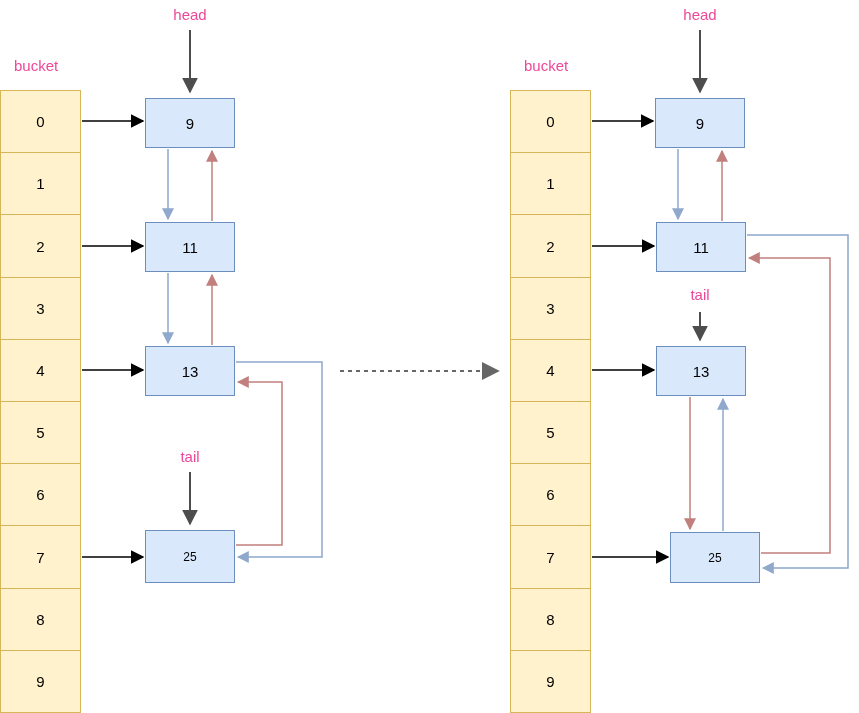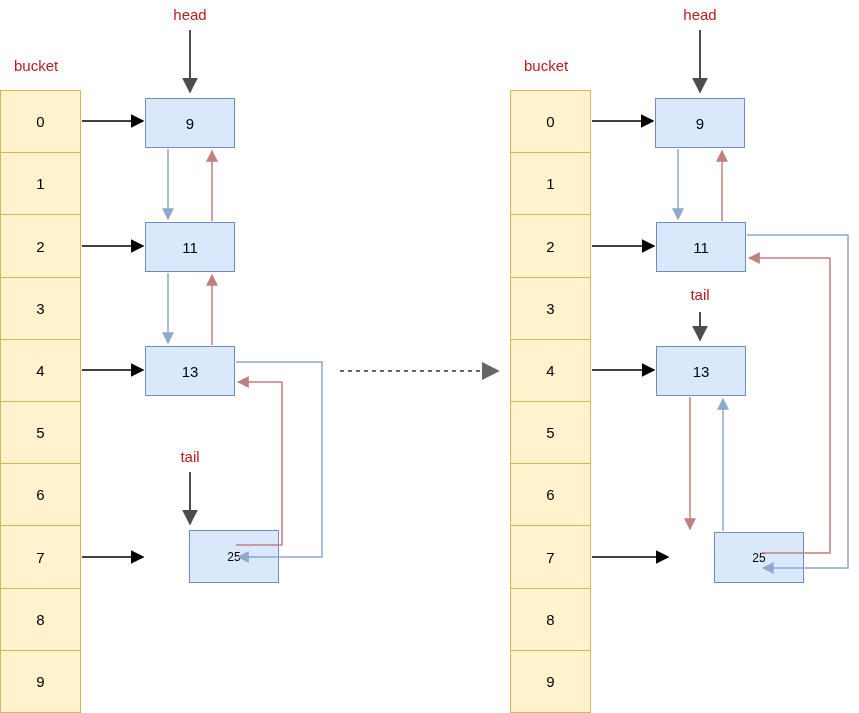--- a/index.html
+++ b/index.html
@@ -19,21 +19,21 @@
   .canvas {
     position: relative;
     width: 859px;
     height: 713px;
     background: #ffffff;
     overflow: hidden;
   }
   .label {
     position: absolute;
     font-size: 15px;
-    color: #b91c1c;
+    color: #ec4899;
     text-align: center;
     white-space: nowrap;
   }
   .bucket {
     position: absolute;
     width: 81px;
     height: 623px;
     border: 1px solid var(--bucket-border);
     background: var(--bucket-fill);
     display: flex;
@@ -50,21 +50,21 @@
   .cell:last-child { border-bottom: none; }
   .node {
     position: absolute;
     background: var(--node-fill);
     border: 1px solid var(--node-border);
     display: flex;
     align-items: center;
     justify-content: center;
     font-size: 15px;
   }
-  .node.small-text { font-size: 12px; margin-left: 44px; }
+  .node.small-text { font-size: 12px; }
   svg.arrows {
     position: absolute;
     left: 0; top: 0;
     width: 859px; height: 713px;
     pointer-events: none;
     z-index: 5;
   }
   .m-black  { fill: var(--plain-arrow); }
   .m-gray   { fill: var(--pointer-arrow); }
   .m-dgray  { fill: var(--transition-arrow); }

